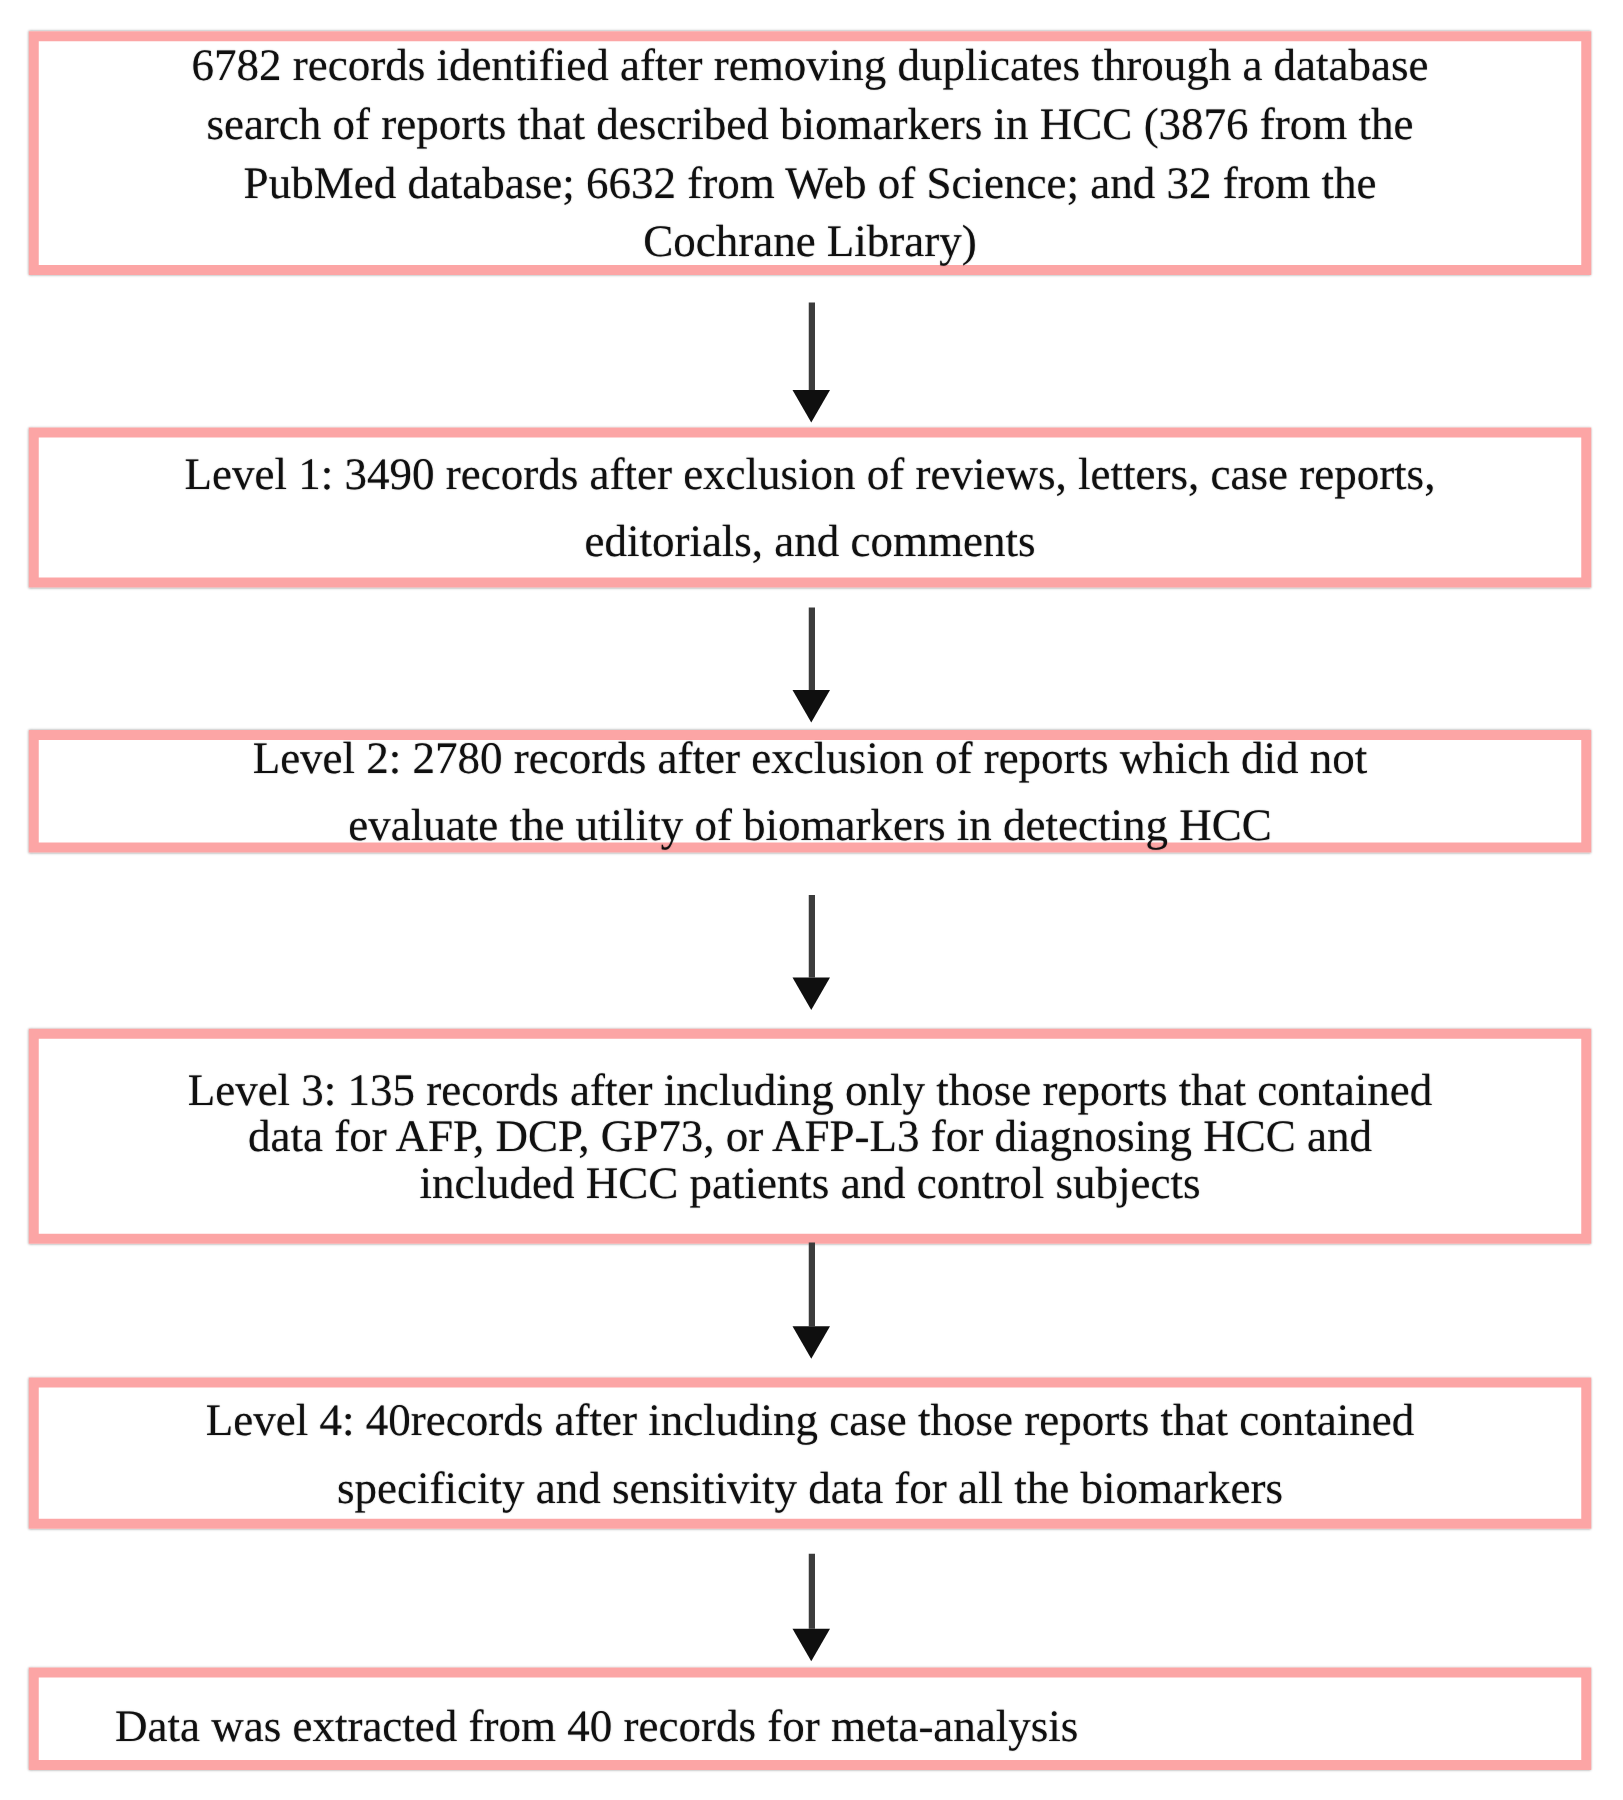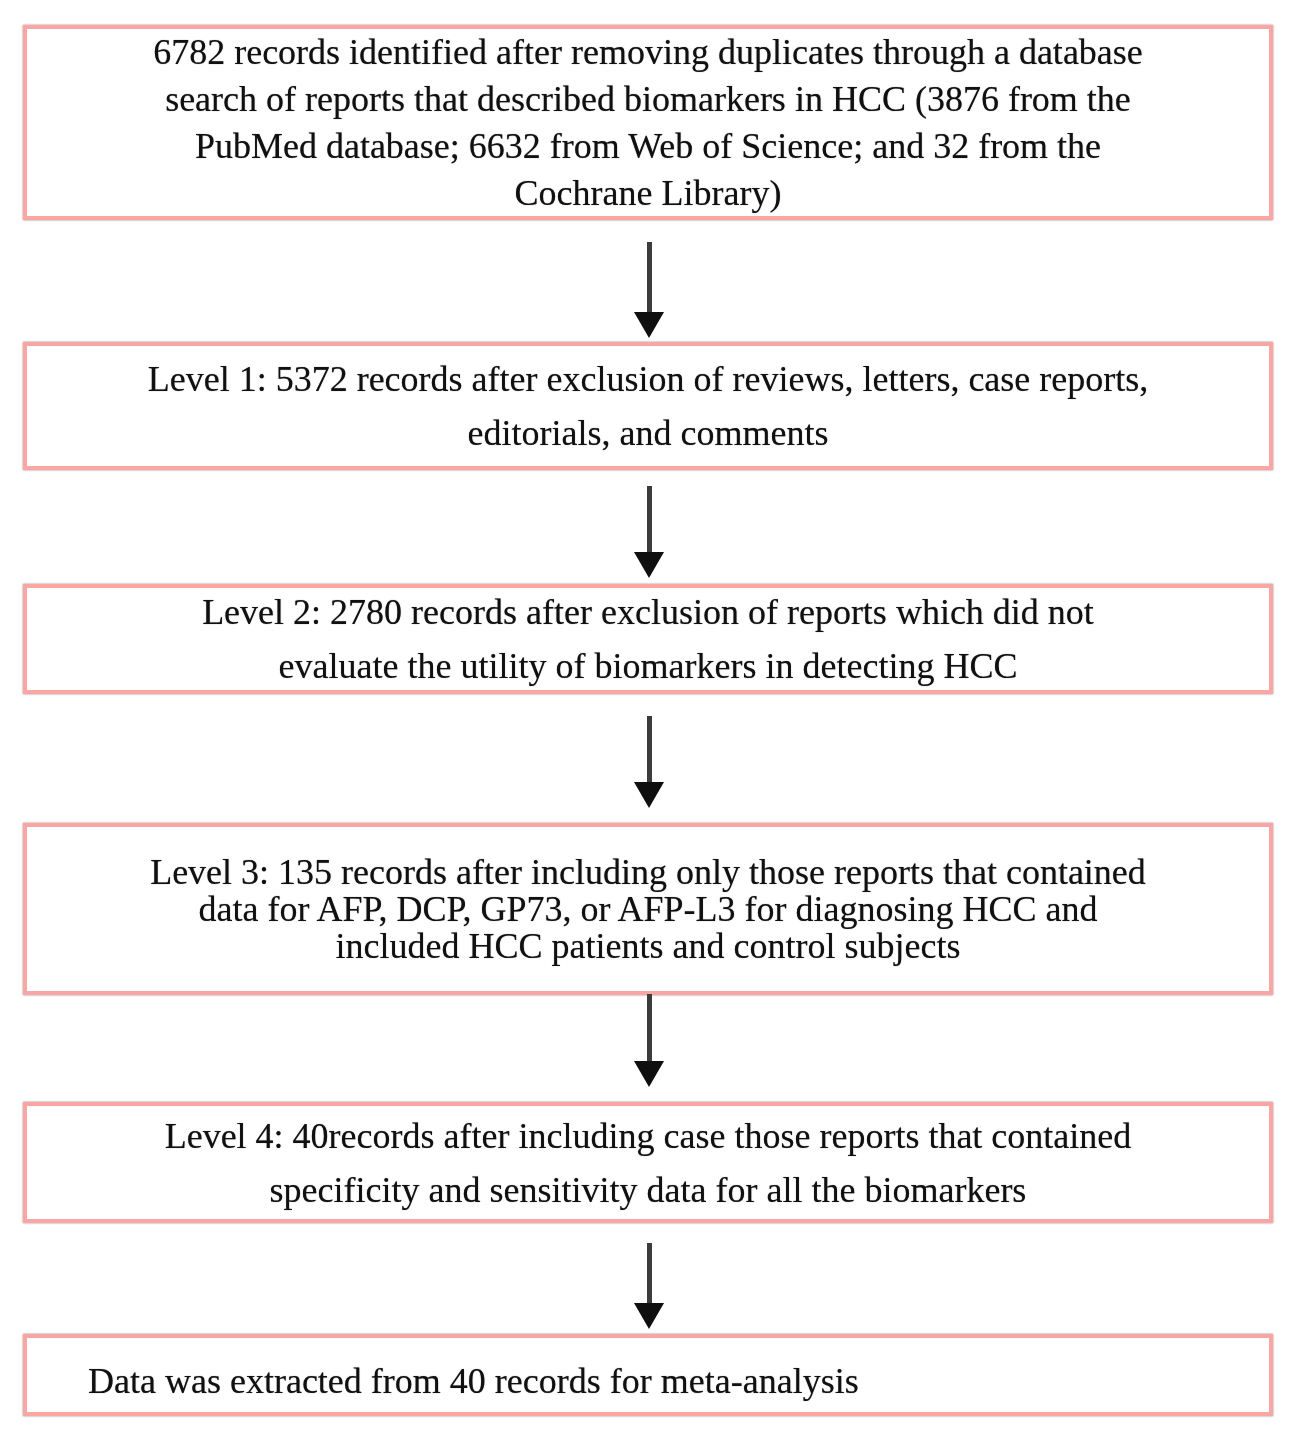--- a/index.html
+++ b/index.html
@@ -14,39 +14,39 @@
     background: #ffffff;
     font-family: "Liberation Serif", "DejaVu Serif", serif;
     color: #101010;
     overflow: hidden;
   }
   .box {
     position: absolute;
     left: 23px;
     width: 1250px;
     box-sizing: border-box;
-    border: 4px solid #fca5a5;
+    border: 8px solid #fca5a5;
     box-shadow: 0 0 2px rgba(0,0,0,0.45);
     background: #ffffff;
     display: flex;
     align-items: center;
     justify-content: center;
     text-align: center;
   }
   .box-text {
     white-space: pre-line;
     width: 100%;
     font-size: 36px;
     line-height: 54px;
     text-shadow: 0 0 1px rgba(0,0,0,0.55);
   }
   .box1 { top: 25px;   height: 195px; }
   .box1 .box-text { line-height: 47px; }
   .box2 { top: 342px;  height: 128px; }
-  .box3 { top: 584px;  height: 110px; }
+  .box3 { top: 584px;  height: 98px; }
   .box4 { top: 823px;  height: 172px; }
   .box4 .box-text { line-height: 37px; }
   .box5 { top: 1102px; height: 121px; }
   .box6 { top: 1334px; height: 82px; justify-content: flex-start; text-align: left;
           padding-left: 61px; padding-top: 12px; }
 
   .arrow {
     position: absolute;
     left: 634px;
     width: 30px;
@@ -83,21 +83,21 @@
 PubMed database; 6632 from Web of Science; and 32 from the
 Cochrane Library)</div>
   </div>
 
   <div class="arrow arrow1">
     <div class="arrow-line"></div>
     <div class="arrow-head"></div>
   </div>
 
   <div class="box box2">
-    <div class="box-text">Level 1: 5372 records after exclusion of reviews, letters, case reports,
+    <div class="box-text">Level 1: 3490 records after exclusion of reviews, letters, case reports,
 editorials, and comments</div>
   </div>
 
   <div class="arrow arrow2">
     <div class="arrow-line"></div>
     <div class="arrow-head"></div>
   </div>
 
   <div class="box box3">
     <div class="box-text">Level 2: 2780 records after exclusion of reports which did not

